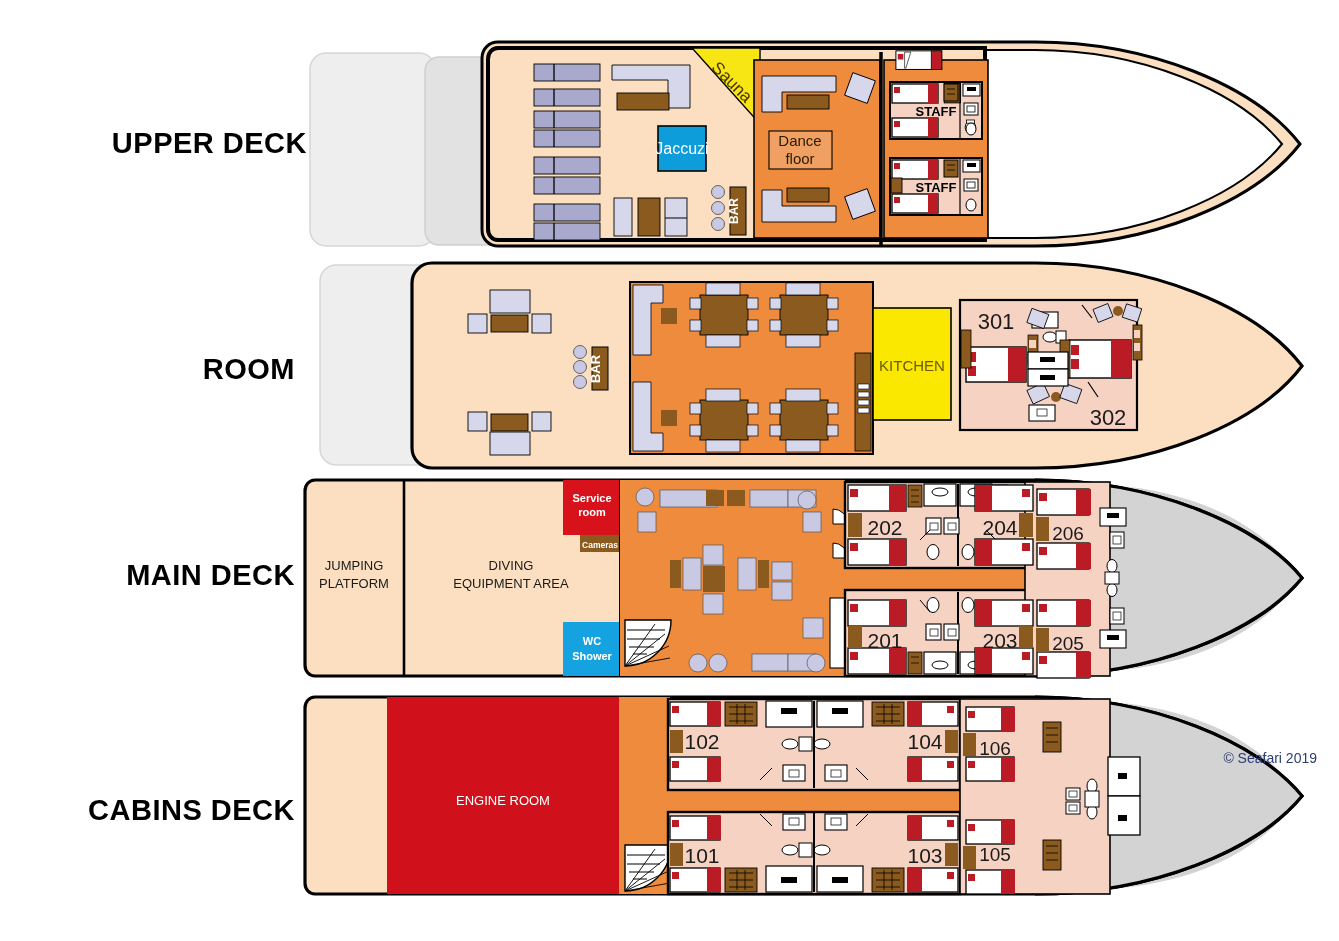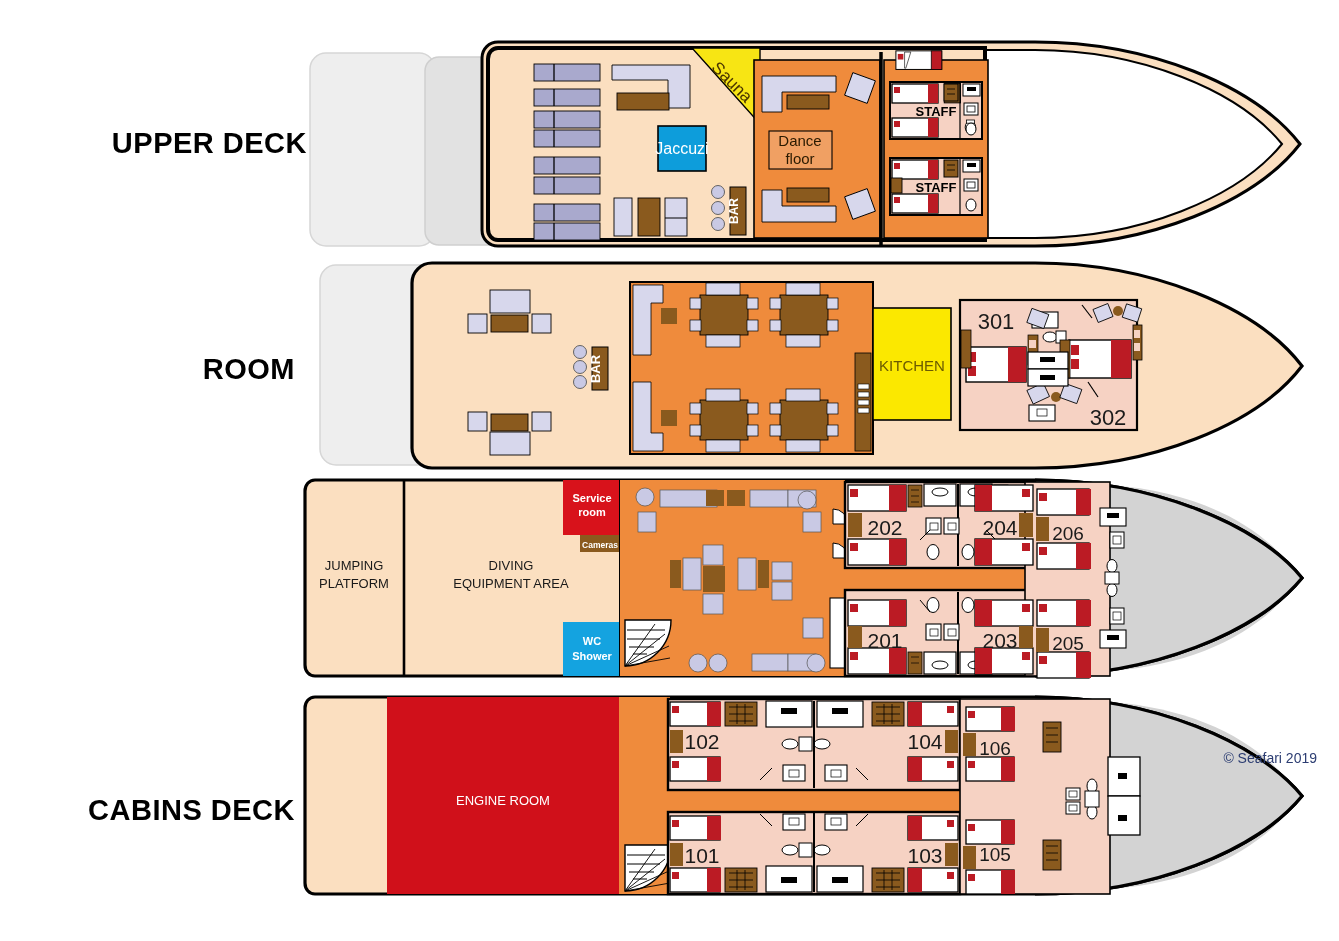--- a/index.html
+++ b/index.html
@@ -646,16 +646,17 @@
     <text id="t-102" x="702" y="749" font-family="Liberation Sans, sans-serif" font-size="21" fill="#1a1a1a" text-anchor="middle">102</text>
     <text id="t-104" x="925" y="749" font-family="Liberation Sans, sans-serif" font-size="21" fill="#1a1a1a" text-anchor="middle">104</text>
     <text id="t-106" x="995" y="755" font-family="Liberation Sans, sans-serif" font-size="19" fill="#1a1a1a" text-anchor="middle">106</text>
     <text id="t-101" x="702" y="863" font-family="Liberation Sans, sans-serif" font-size="21" fill="#1a1a1a" text-anchor="middle">101</text>
     <text id="t-103" x="925" y="863" font-family="Liberation Sans, sans-serif" font-size="21" fill="#1a1a1a" text-anchor="middle">103</text>
     <text id="t-105" x="995" y="861" font-family="Liberation Sans, sans-serif" font-size="19" fill="#1a1a1a" text-anchor="middle">105</text>
   </svg>
 
   <div class="deck-label" id="lbl-upper">UPPER DECK</div>
   <div class="deck-label" id="lbl-rest"><br><span>ROOM</span></div>
+  <div class="deck-label" id="lbl-main">MAIN DECK</div>
   <div class="deck-label" id="lbl-cabins">CABINS DECK</div>
 
   <div id="copyright">© Seafari 2019</div>
 </div>
 
 </body></html>

